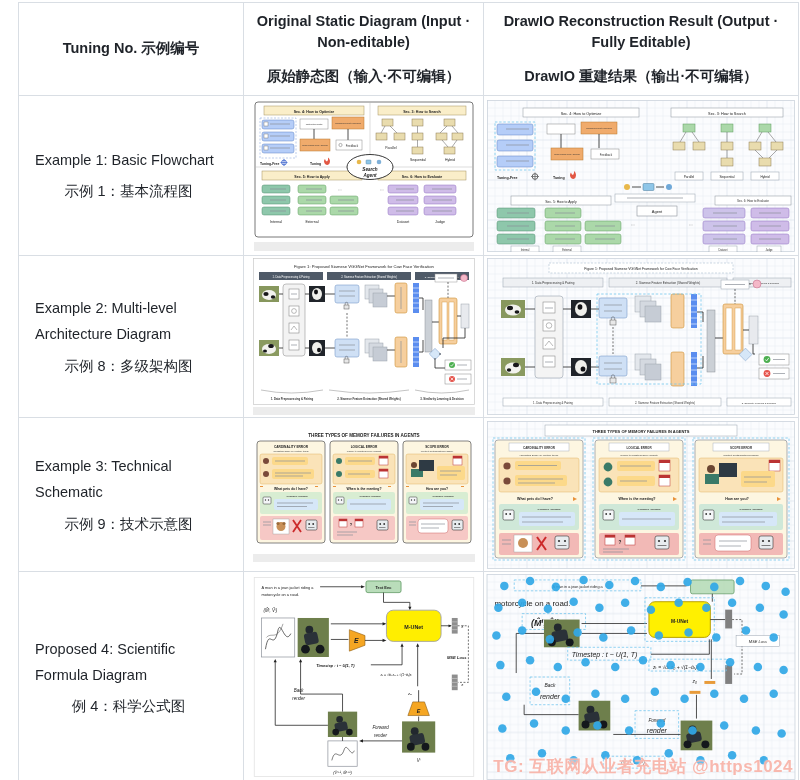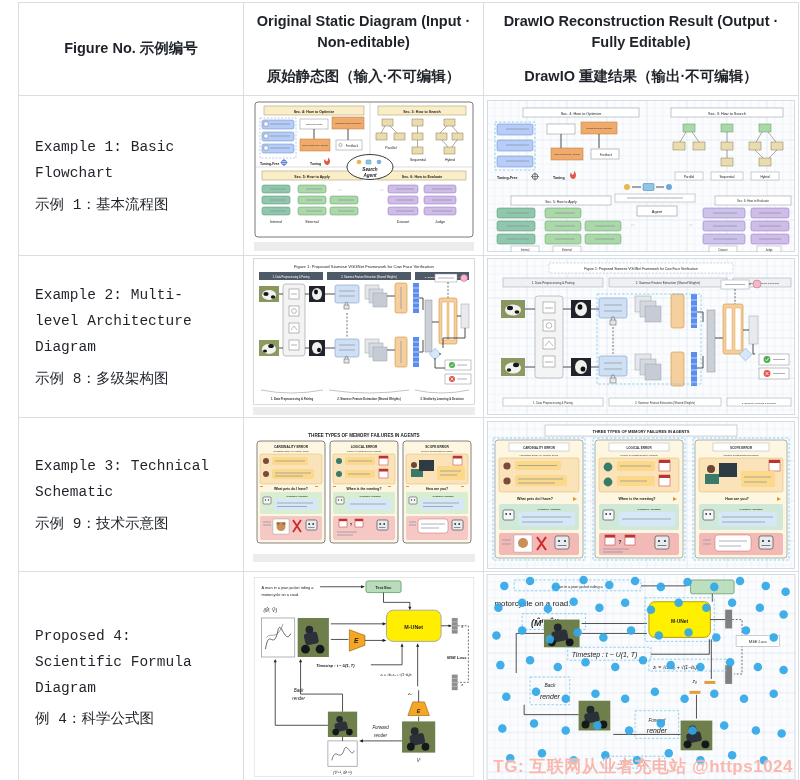--- a/index.html
+++ b/index.html
@@ -6,23 +6,23 @@
   body{
     width:800px;height:780px;position:relative;overflow:hidden;
     background:#ffffff;color:#1f2329;
     font-family:"Liberation Sans","DejaVu Sans",sans-serif;
   }
   table.cmp{position:absolute;left:18px;top:2px;width:780px;border-collapse:collapse;table-layout:fixed;}
   .cmp th,.cmp td{border:1px solid #d9dee4;vertical-align:middle;}
   .cmp th{font-weight:700;font-size:14.5px;line-height:1.45;padding:6px 10px;text-align:center;}
   col.c1{width:225px} col.c2{width:240px} col.c3{width:315px}
   .hdr-zh{margin-top:12px;}
-  .label-cell{padding:0 21px 0 16px;font-size:14.5px;text-align:left;font-family:Liberation Mono, monospace;}
+  .label-cell{padding:0 21px 0 16px;font-size:14.5px;text-align:left;}
   .label-en{line-height:1.8;}
-  .label-zh{margin-top:7px;line-height:1.6;}
+  .label-zh{margin-top:7px;line-height:1.6;text-align:center;}
   .thumb-cell{text-align:center;padding:2px 0;}
   svg{display:block;margin:0 auto;font-family:"Liberation Sans","DejaVu Sans",sans-serif;}
   
   .t22{font-size:2.2px;fill:#333}.t24{font-size:2.4px;fill:#333}.t26{font-size:2.6px;fill:#333}
   .t28{font-size:2.8px;fill:#333}.t3{font-size:3px;fill:#333}.t32{font-size:3.2px;fill:#222}
   .t34{font-size:3.4px;fill:#222}.t36{font-size:3.6px;fill:#222}.t38{font-size:3.8px;fill:#222}
   .t4{font-size:4px;fill:#222}.t42{font-size:4.2px;fill:#222}.t46{font-size:4.6px;fill:#222}
   .t5{font-size:5px;fill:#222}.t55{font-size:5.5px;fill:#222}.t7{font-size:7px;fill:#222}
   .t8{font-size:8px;fill:#222}.t9{font-size:9px;fill:#222}
   .b{font-weight:700}.i{font-style:italic}.w{fill:#fff}
@@ -42,21 +42,21 @@
 
 <table class="cmp">
   <colgroup>
       <col class="c1">
       <col class="c2">
       <col class="c3">
     </colgroup>
   <thead>
     <tr style="height:93px">
       <th>
-        <div>Figure No. 示例编号</div>
+        <div>Tuning No. 示例编号</div>
       </th>
       <th>
         <div>Original Static Diagram (Input · Non-editable)</div>
         <div class="hdr-zh">原始静态图（输入·不可编辑）</div>
       </th>
       <th>
         <div>DrawIO Reconstruction Result (Output · Fully Editable)</div>
         <div class="hdr-zh">DrawIO 重建结果（输出·不可编辑）</div>
       </th>
     </tr>

